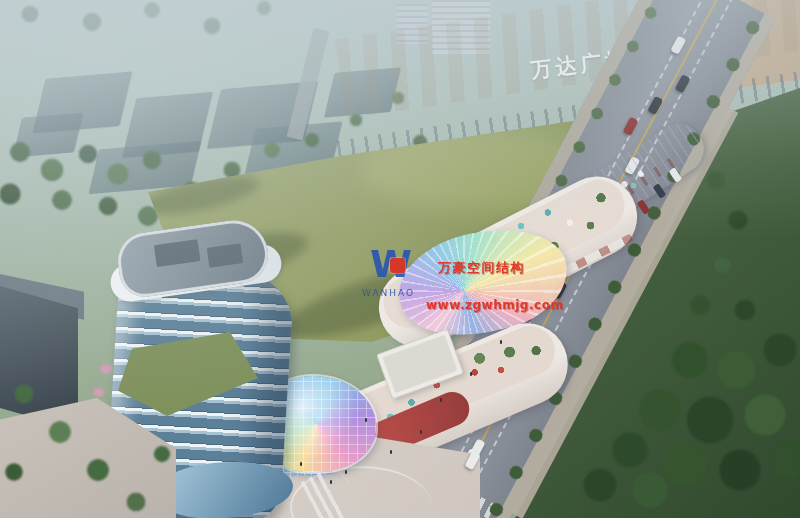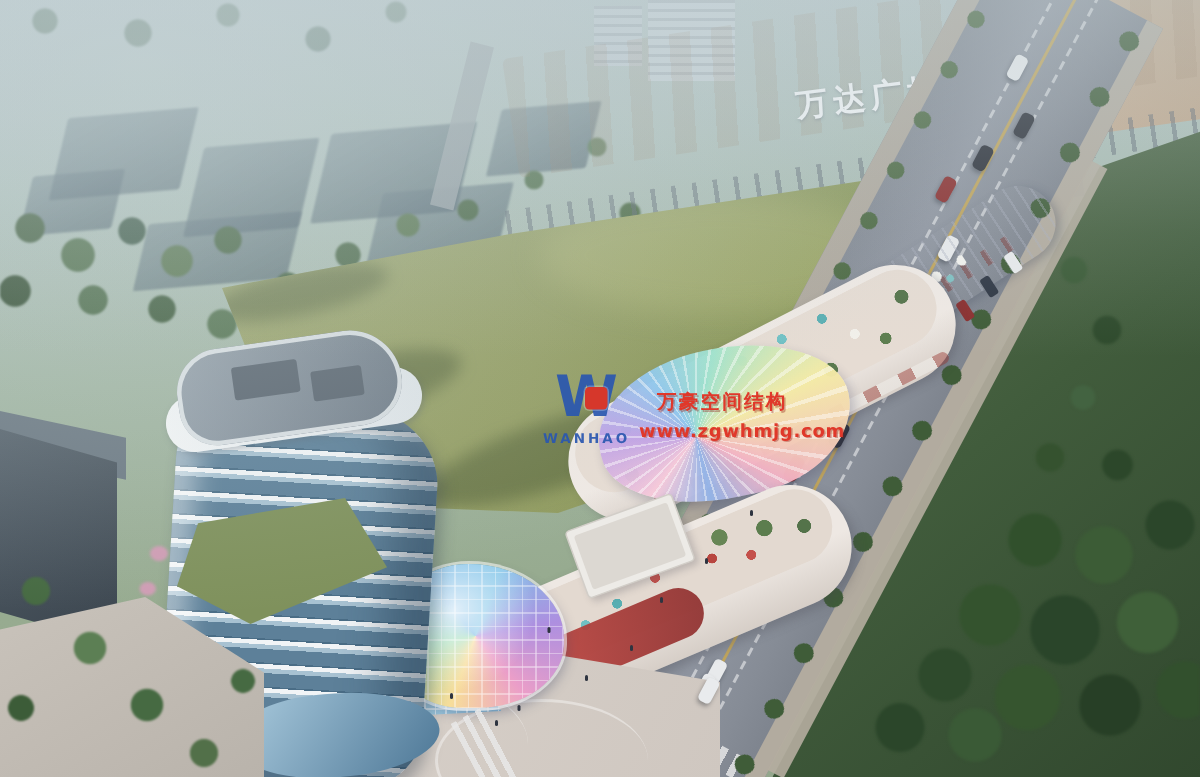--- a/index.html
+++ b/index.html
@@ -229,24 +229,24 @@
     radial-gradient(circle 13px at 136px 142px,#527049 70%,transparent 74%),
     radial-gradient(circle 11px at 162px 94px,#466a42 70%,transparent 74%),
     radial-gradient(circle 12px at 14px 112px,#3c5c38 70%,transparent 74%);}
   .red-umb{position:absolute;width:8px;height:8px;border-radius:50%;background:#c4483f;box-shadow:0 0 0 1px rgba(255,255,255,.35);}
 
   
   .wm{left:358px;top:250px;width:175px;height:56px;z-index:50;}
   .wm-w{left:12px;top:-8px;font-size:38px;font-weight:800;color:#2a57b0;opacity:.92;letter-spacing:-2px;}
   .wm-badge{left:32px;top:8px;width:15px;height:15px;border-radius:3px;background:#d6372b;
             box-shadow:0 0 0 1px rgba(255,255,255,.25);}
-  .wm-wanhao{left:4px;top:38px;font-size:9px;font-weight:bold;color:#2a57b0;letter-spacing:2px;opacity:.92;}
+  .wm-wanhao{left:4px;top:38px;font-size:9px;font-weight:normal;color:#2a57b0;letter-spacing:2px;opacity:.92;}
   .wm-company{left:80px;top:9px;font-size:13px;font-weight:bold;color:#e0382a;letter-spacing:1.5px;
               text-shadow:1px 1px 0 rgba(140,20,15,.35);}
-  .wm-site{left:68px;top:30px;font-size:12px;font-weight:bold;color:#e0382a;letter-spacing:.5px;
+  .wm-site{left:68px;top:48px;font-size:12px;font-weight:bold;color:#e0382a;letter-spacing:.5px;
            text-shadow:1px 1px 0 rgba(140,20,15,.35);}
 
   .haze{left:0;top:0;width:800px;height:518px;pointer-events:none;z-index:40;
         background:linear-gradient(180deg,rgba(196,210,214,.45),rgba(196,210,214,.12) 30%,rgba(0,0,0,0) 46%),
                    radial-gradient(ellipse at 12% 8%,rgba(205,218,218,.45),rgba(0,0,0,0) 55%);}
 </style>
 </head>
 <body>
 
 <div class="scene">

